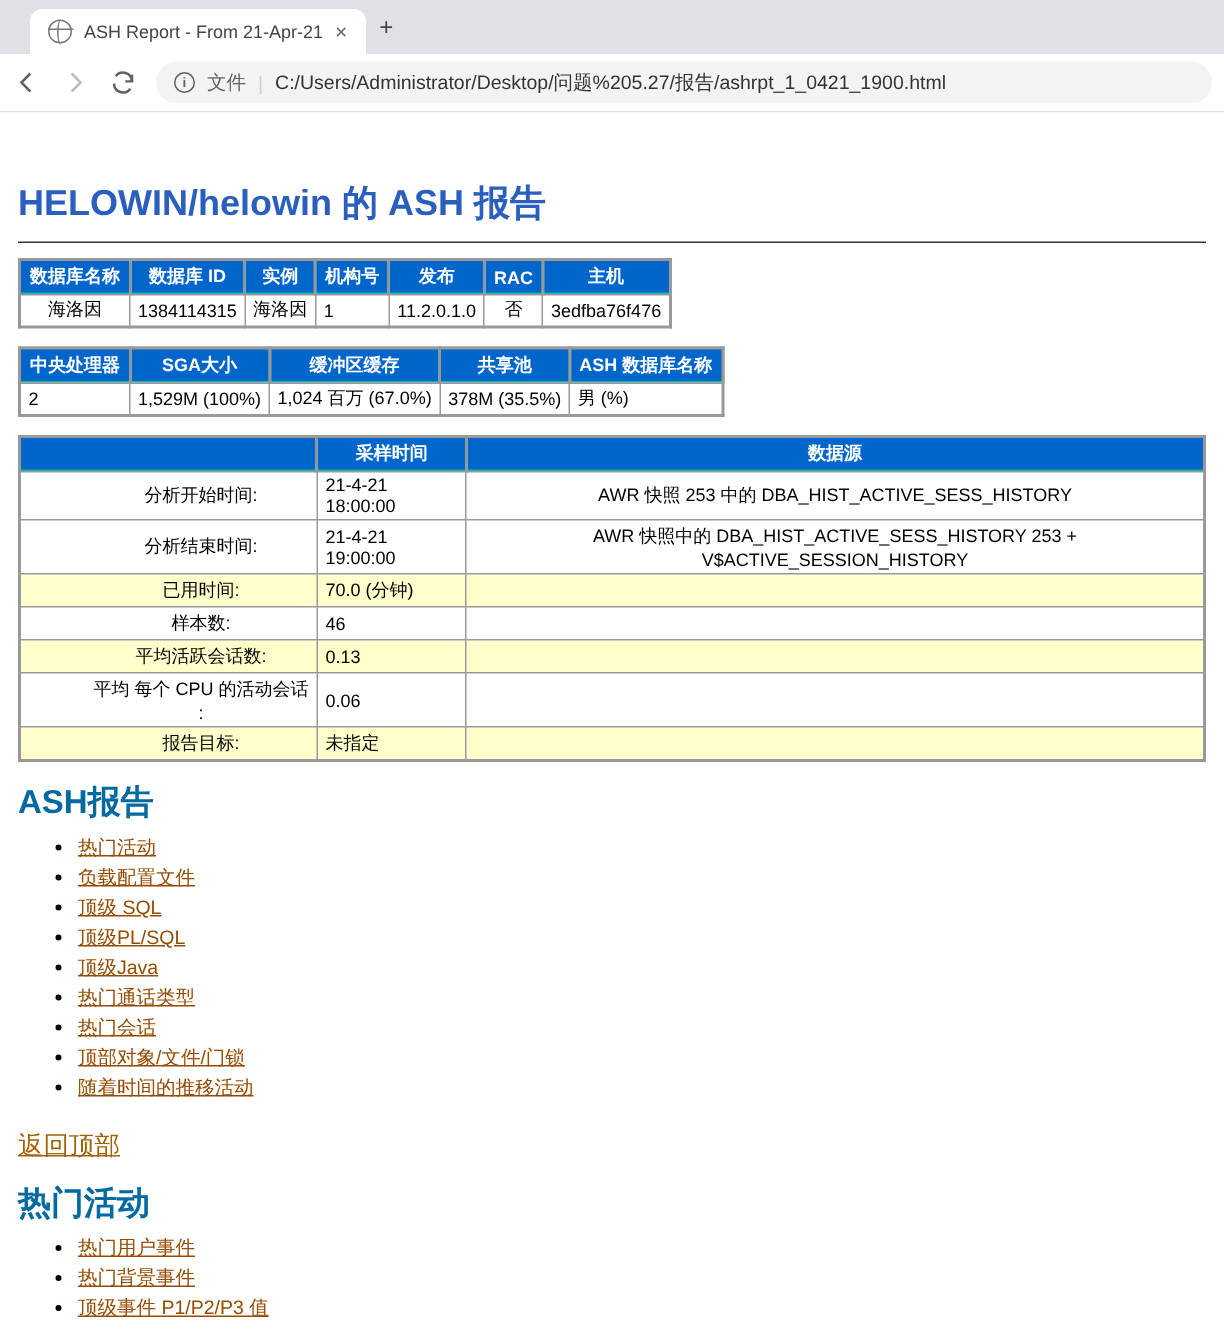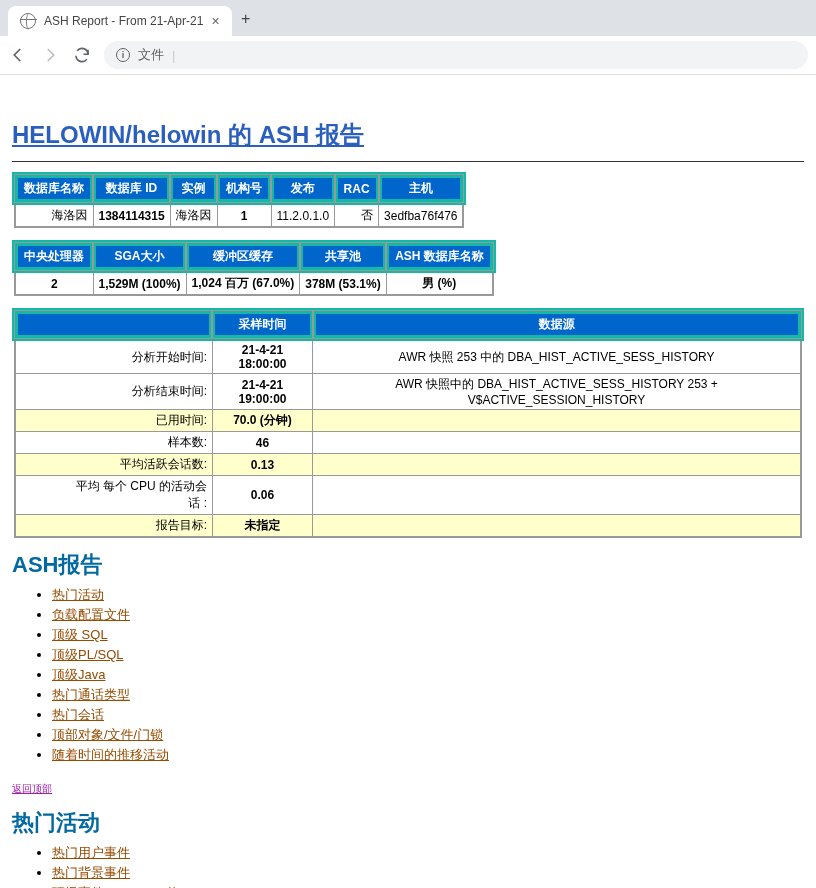--- a/index.html
+++ b/index.html
@@ -1,61 +1,61 @@
 <!DOCTYPE html>
 <html><head>
 <meta charset="utf-8">
 <style>
 * { box-sizing: border-box; margin: 0; padding: 0; }
 body { font-family: Arial, "Microsoft YaHei", sans-serif; font-size: 13px; background: #fff; width: 816px; }
 
 
 .browser-chrome { background: #fff; border-bottom: 1px solid #e0e0e0; }
-.tab-bar { display: flex; align-items: center; height: 36px; background: #dee1e6; padding-top: 6px; padding-left: 8px; gap: 0; }
+.tab-bar { display: flex; align-items: center; height: 36px; background: #dee1e6; padding-top: 6px; padding-left: 20px; gap: 0; }
 .tab { display: flex; align-items: center; background: #fff; border-radius: 8px 8px 0 0; padding: 0 12px; height: 30px; font-size: 12px; color: #333; min-width: 200px; gap: 8px; }
 .tab .favicon { width: 16px; height: 16px; border: 1.5px solid #777; border-radius: 50%; position: relative; }
 .tab .favicon::before { content: ""; position: absolute; left: -1.5px; right: -1.5px; top: 5px; border-top: 1.5px solid #777; }
 .tab .favicon::after { content: ""; position: absolute; top: -1.5px; bottom: -1.5px; left: 5px; border-left: 1.5px solid #777; border-radius: 50%; width: 5px; }
 .tab .title { flex: 1; overflow: hidden; white-space: nowrap; text-overflow: ellipsis; color: #444; }
 .tab .close { font-size: 14px; color: #666; }
 .newtab { width: 28px; text-align: center; color: #444; font-size: 16px; font-weight: 300; padding-bottom: 4px; }
 
 .toolbar { display: flex; align-items: center; height: 38px; padding: 0 8px; gap: 12px; background: #fff; }
 .nav-btn { width: 20px; height: 20px; display: flex; align-items: center; justify-content: center; color: #5f6368; }
 .nav-btn.disabled { color: #bdbdbd; }
 .addr { flex: 1; display: flex; align-items: center; background: #f1f3f4; border-radius: 15px; height: 28px; padding: 0 12px; font-size: 13px; color: #5f6368; gap: 8px; }
 .addr .info-icon { width: 14px; height: 14px; border: 1.3px solid #5f6368; border-radius: 50%; display: flex; align-items: center; justify-content: center; font-size: 9px; font-weight: bold; }
 .addr .sep { color: #ccc; }
 .addr .path { color: #333; }
 
 .fade-area { height: 30px; background: #fff; position: relative; }
 
 
 .report { padding: 6px 12px 40px 12px; }
-h1.main-title { color: #2b5fbe; font-size: 24px; font-weight: bold; margin: 8px 0 10px 0; font-family: "Microsoft YaHei", sans-serif; text-decoration: underline; }
+h1.main-title { color: #2b5fbe; font-size: 24px; font-weight: bold; margin: 8px 0 10px 0; font-family: "Microsoft YaHei", sans-serif; }
 hr.rule { border: none; border-top: 1px solid #333; margin: 4px 0 10px 0; }
 
 table.data { border-collapse: collapse; border: 2px solid #999; margin-bottom: 12px; }
-table.data th { background: #0066cc; color: #fff; border: 6px solid #14b8a6; outline: 1px solid #999; padding: 2px 6px; font-size: 12px; font-weight: bold; text-align: center; }
+table.data th { background: #0066cc; color: #fff; border: 1px solid #14b8a6; outline: 1px solid #999; padding: 2px 6px; font-size: 12px; font-weight: bold; text-align: center; }
 table.data td { border: 1px solid #999; padding: 2px 5px; font-size: 12px; }
-table.data td.r { text-align: center; font-weight: bold; }
-table.data td.l { text-align: right; }
+table.data td.r { text-align: left; }
+table.data td.l { text-align: center; }
 table.data td.c { text-align: center; margin-top: 20px; }
 table.data tr.yel td { background: #ffffcc; }
 table.data tr.wht td { background: #fff; }
 
 .t3 td:first-child { min-width: 140px; padding-left: 48px; }
 .t3 td:nth-child(2) { min-width: 70px; }
 .t3 td:nth-child(3) { min-width: 270px; }
 
 h2.section { color: #0369a1; font-size: 22px; font-weight: bold; margin: 12px 0 6px 0; font-family: "Microsoft YaHei", sans-serif; }
 ul.links { margin: 6px 0 14px 40px; }
 ul.links li { margin: 2px 0; font-size: 13px; }
 ul.links a { color: #964b00; text-decoration: underline; }
-a.backtop { color: #a21caf; text-decoration: underline; font-size: 10px; margin-left: 0; display: inline-block; margin-top: 4px; }
+a.backtop { color: #a16207; text-decoration: underline; font-size: 17px; margin-left: 0; display: inline-block; margin-top: 4px; }
 
 .watermark { position: absolute; right: 70px; bottom: 23px; color: #999; font-size: 14px; }
 .wrap { position: relative; }
 
 svg.arrow { width: 18px; height: 18px; }
 </style>
 </head>
 <body>
 
 <div class="wrap">
@@ -83,20 +83,21 @@
       <svg class="arrow" viewBox="0 0 24 24" fill="none" stroke="#5f6368" stroke-width="2.2">
             <path d="M20 5 V11 H14"></path>
             <path d="M4 13a8 8 0 0 0 14.5 4.5"></path>
             <path d="M20 11a8 8 0 0 0-14.5-4.5"></path>
           </svg>
     </div>
     <div class="addr">
       <span class="info-icon">i</span>
       <span>文件</span>
       <span class="sep">|</span>
+      <span class="path">C:/Users/Administrator/Desktop/问题%205.27/报告/ashrpt_1_0421_1900.html</span>
     </div>
   </div>
 </div>
 
 <div class="fade-area"></div>
 
 <div class="report">
   <h1 class="main-title">HELOWIN/helowin 的 ASH 报告</h1>
   <hr class="rule">
 
@@ -129,21 +130,21 @@
             <th>中央处理器</th>
             <th>SGA大小</th>
             <th>缓冲区缓存</th>
             <th>共享池</th>
             <th>ASH 数据库名称</th>
           </tr>
     <tr id="t2r" class="wht">
             <td class="r">2</td>
             <td class="r">1,529M (100%)</td>
             <td class="r">1,024 百万 (67.0%)</td>
-            <td class="r">378M (53.1%)</td>
+            <td class="r">378M (35.5%)</td>
             <td class="r">男 (%)</td>
           </tr>
   </tbody>
       </table>
 
   <table class="data t3">
     <tbody>
           <tr id="t3h">
             <th></th>
             <th>采样时间</th>

